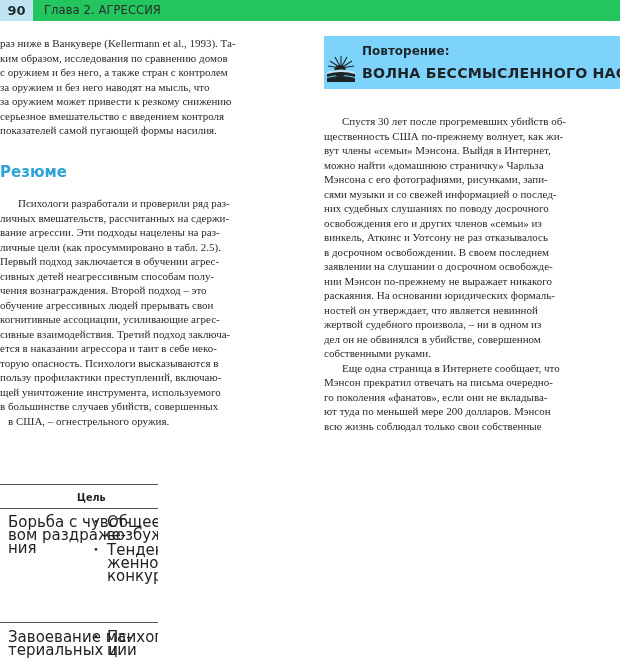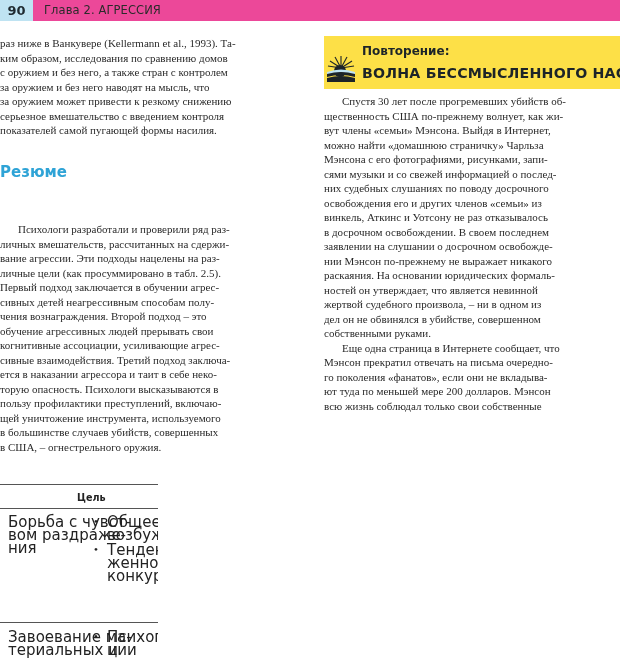--- a/index.html
+++ b/index.html
@@ -1,30 +1,30 @@
 <!DOCTYPE html>
 <html><head>
 <meta charset="utf-8">
 <style>
   html, body { margin: 0; padding: 0; background: #ffffff; }
   body { width: 620px; height: 660px; position: relative; overflow: hidden; font-family: "DejaVu Serif", serif; color: #2a2a2a; }
 
-  .header-bar { position: absolute; left: 0; top: 0; width: 620px; height: 21px; background: #ec4899; }
+  .header-bar { position: absolute; left: 0; top: 0; width: 620px; height: 21px; background: #22c55e; }
   .page-num { position: absolute; left: 0; top: 0; width: 33px; height: 21px; background: #bfe3f2; font-family: "DejaVu Sans", sans-serif; font-weight: bold; font-size: 13px; color: #1f2a30; text-align: center; line-height: 21px; }
   .running-head { position: absolute; left: 44px; top: 0; height: 21px; line-height: 21px; font-family: "DejaVu Sans", sans-serif; font-size: 11.5px; color: #2b2b2b; letter-spacing: 0.1px; }
 
   .col { position: absolute; font-family: "Liberation Serif", serif; font-size: 11px; line-height: 14.5px; color: #2a2a2a; text-align: justify; }
   .col p { margin: 0; }
   .col .ind { text-indent: 18px; }
   .left-col { left: 0; width: 296px; }
-  .right-col { left: 324px; width: 296px; }
+  .right-col { left: 324px; width: 296px; margin-top: 20px; }
 
   .section-head { position: absolute; left: 0; top: 163px; font-family: "DejaVu Sans", sans-serif; font-weight: bold; font-size: 15px; color: #2ea3d6; }
 
-  .sidebar-box { position: absolute; left: 324px; top: 36px; width: 296px; height: 53px; background: #fde047; }
+  .sidebar-box { position: absolute; left: 324px; top: 36px; width: 296px; height: 53px; background: #7dd3fc; }
   .sidebar-icon { position: absolute; left: 3px; top: 18px; width: 28px; height: 28px; }
   .sidebar-kicker { position: absolute; left: 38px; top: 8px; font-family: "DejaVu Sans", sans-serif; font-weight: bold; font-size: 12px; color: #1d2428; }
   .sidebar-title { position: absolute; left: 38px; top: 29px; font-family: "DejaVu Sans", sans-serif; font-weight: bold; font-size: 14.2px; color: #1d2428; letter-spacing: 0.2px; white-space: nowrap; }
 
   .table-wrap { position: absolute; left: 0; top: 483px; width: 158px; height: 177px; overflow: hidden; }
   .rule { position: absolute; left: 0; width: 158px; height: 1px; background: #555; }
   .th { position: absolute; font-family: "DejaVu Sans", sans-serif; font-weight: bold; font-size: 9.6px; color: #222; white-space: nowrap; padding-left: 43px; }
   .td { position: absolute; font-family: "DejaVu Sans", sans-serif; font-size: 15px; line-height: 13px; color: #222; white-space: nowrap; }
   .bullet { position: absolute; font-size: 10px; color: #222; }
 </style>
@@ -41,37 +41,37 @@
   <p>ким образом, исследования по сравнению домов</p>
   <p>с оружием и без него, а также стран с контролем</p>
   <p>за оружием и без него наводят на мысль, что</p>
   <p>за оружием может привести к резкому снижению</p>
   <p>серьезное вмешательство с введением контроля</p>
   <p style="text-align:left;">показателей самой пугающей формы насилия.</p>
 </div>
 
 <div class="section-head">Резюме</div>
 
-<div class="col left-col" style="top:196px;margin-top:26px;">
+<div class="col left-col" style="top:196px;">
   <p class="ind">Психологи разработали и проверили ряд раз-</p>
   <p>личных вмешательств, рассчитанных на сдержи-</p>
   <p>вание агрессии. Эти подходы нацелены на раз-</p>
   <p>личные цели (как просуммировано в табл. 2.5).</p>
   <p>Первый подход заключается в обучении агрес-</p>
   <p>сивных детей неагрессивным способам полу-</p>
   <p>чения вознаграждения. Второй подход – это</p>
   <p>обучение агрессивных людей прерывать свои</p>
   <p>когнитивные ассоциации, усиливающие агрес-</p>
   <p>сивные взаимодействия. Третий подход заключа-</p>
   <p>ется в наказании агрессора и таит в себе неко-</p>
   <p>торую опасность. Психологи высказываются в</p>
   <p>пользу профилактики преступлений, включаю-</p>
   <p>щей уничтожение инструмента, используемого</p>
   <p>в большинстве случаев убийств, совершенных</p>
-  <p style="text-align:left;">в США, – огнестрельного оружия.</p>
+  <p style="text-align:left;padding-left:8px;">в США, – огнестрельного оружия.</p>
 </div>
 
 <div class="sidebar-box">
   <svg class="sidebar-icon" viewBox="0 0 28 28">
     <g stroke="#1d2428" stroke-width="1.1" fill="none">
       <line x1="14" y1="14" x2="14" y2="2"></line>
       <line x1="14" y1="14" x2="8" y2="3"></line>
       <line x1="14" y1="14" x2="20" y2="3"></line>
       <line x1="14" y1="14" x2="3" y2="7"></line>
       <line x1="14" y1="14" x2="25" y2="7"></line>

